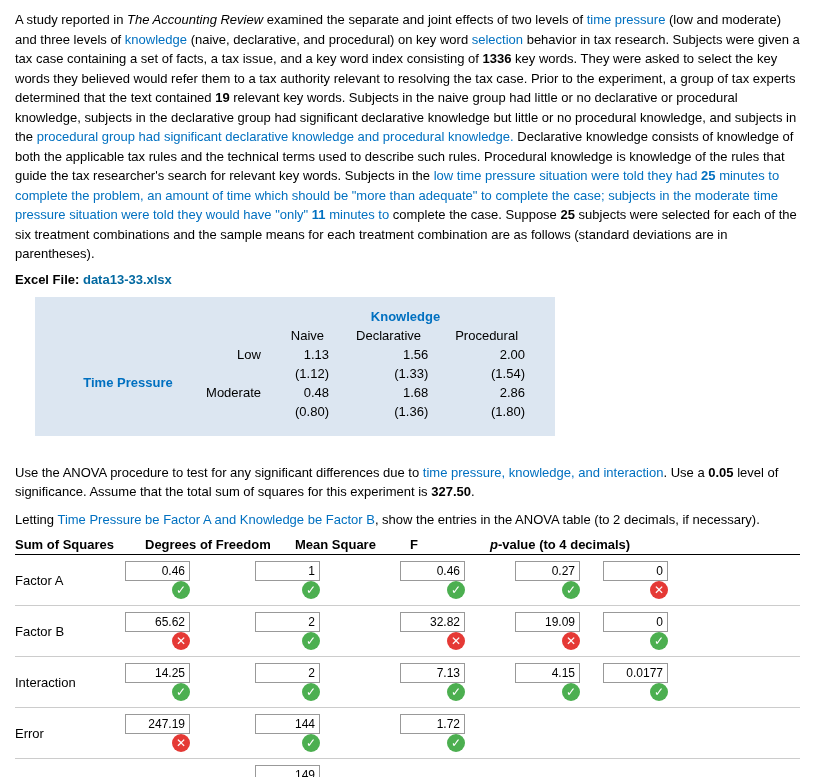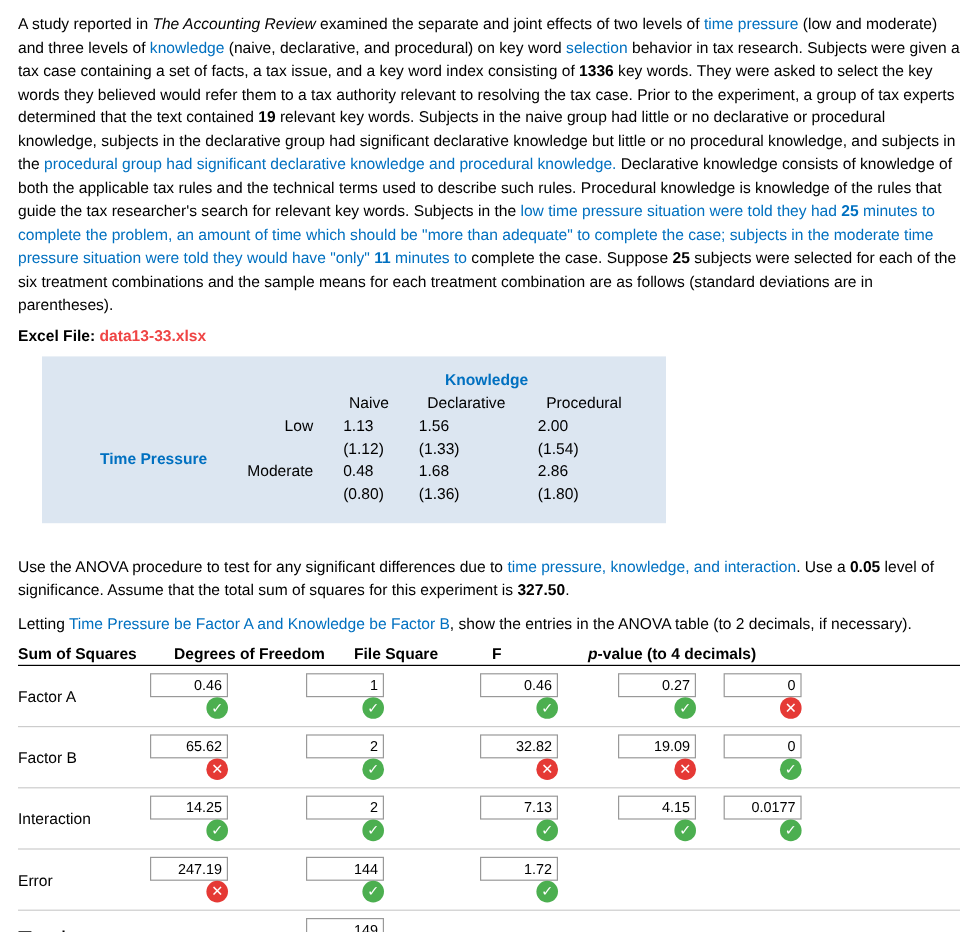--- a/index.html
+++ b/index.html
@@ -15,37 +15,37 @@
       line-height: 1.5;
       margin-bottom: 8px;
     }
     .intro-text em { font-style: italic; }
     .intro-text strong { font-weight: bold; }
     .highlight-blue { color: #0070c0; }
     .excel-file {
       font-weight: bold;
       margin-bottom: 10px;
     }
-    .excel-link { color: #ef4444; text-decoration: none; }
+    .excel-link { color: #0369a1; text-decoration: none; }
 
     
     .data-table-wrapper {
       background: #dce6f1;
       padding: 10px 20px 15px 20px;
       margin-bottom: 12px;
       display: inline-block;
       min-width: 520px;
     }
     .data-table {
       border-collapse: collapse;
       width: 100%;
     }
     .data-table td {
       padding: 2px 10px;
-      text-align: left;
+      text-align: right;
       font-size: 13px;
     }
     .data-table .knowledge-header {
       color: #0070c0;
       font-weight: bold;
       text-align: center;
       padding-bottom: 2px;
     }
     .data-table .col-header {
       font-weight: normal;
@@ -234,21 +234,21 @@
 
 <div class="instruction-text">
   Letting <span class="highlight-blue">Time Pressure be Factor A and Knowledge be Factor B</span>, show the entries in the ANOVA table (to 2 decimals, if necessary).
 </div>
 
 <div class="anova-section">
 
   <div class="anova-header-row">
     <div class="col-ss">Sum of Squares</div>
     <div class="col-df">Degrees of Freedom</div>
-    <div class="col-ms">File Square</div>
+    <div class="col-ms">Mean Square</div>
     <div class="col-f">F</div>
     <div class="col-pval"><em>p</em>-value (to 4 decimals)</div>
   </div>
 
   <div class="anova-data-row">
     <div class="col-source">Factor A</div>
     <div class="col-ss">
       <div class="input-with-icon">
         <input class="anova-input" type="text" value="0.46" style="">
         <span class="icon-check">✓</span>

